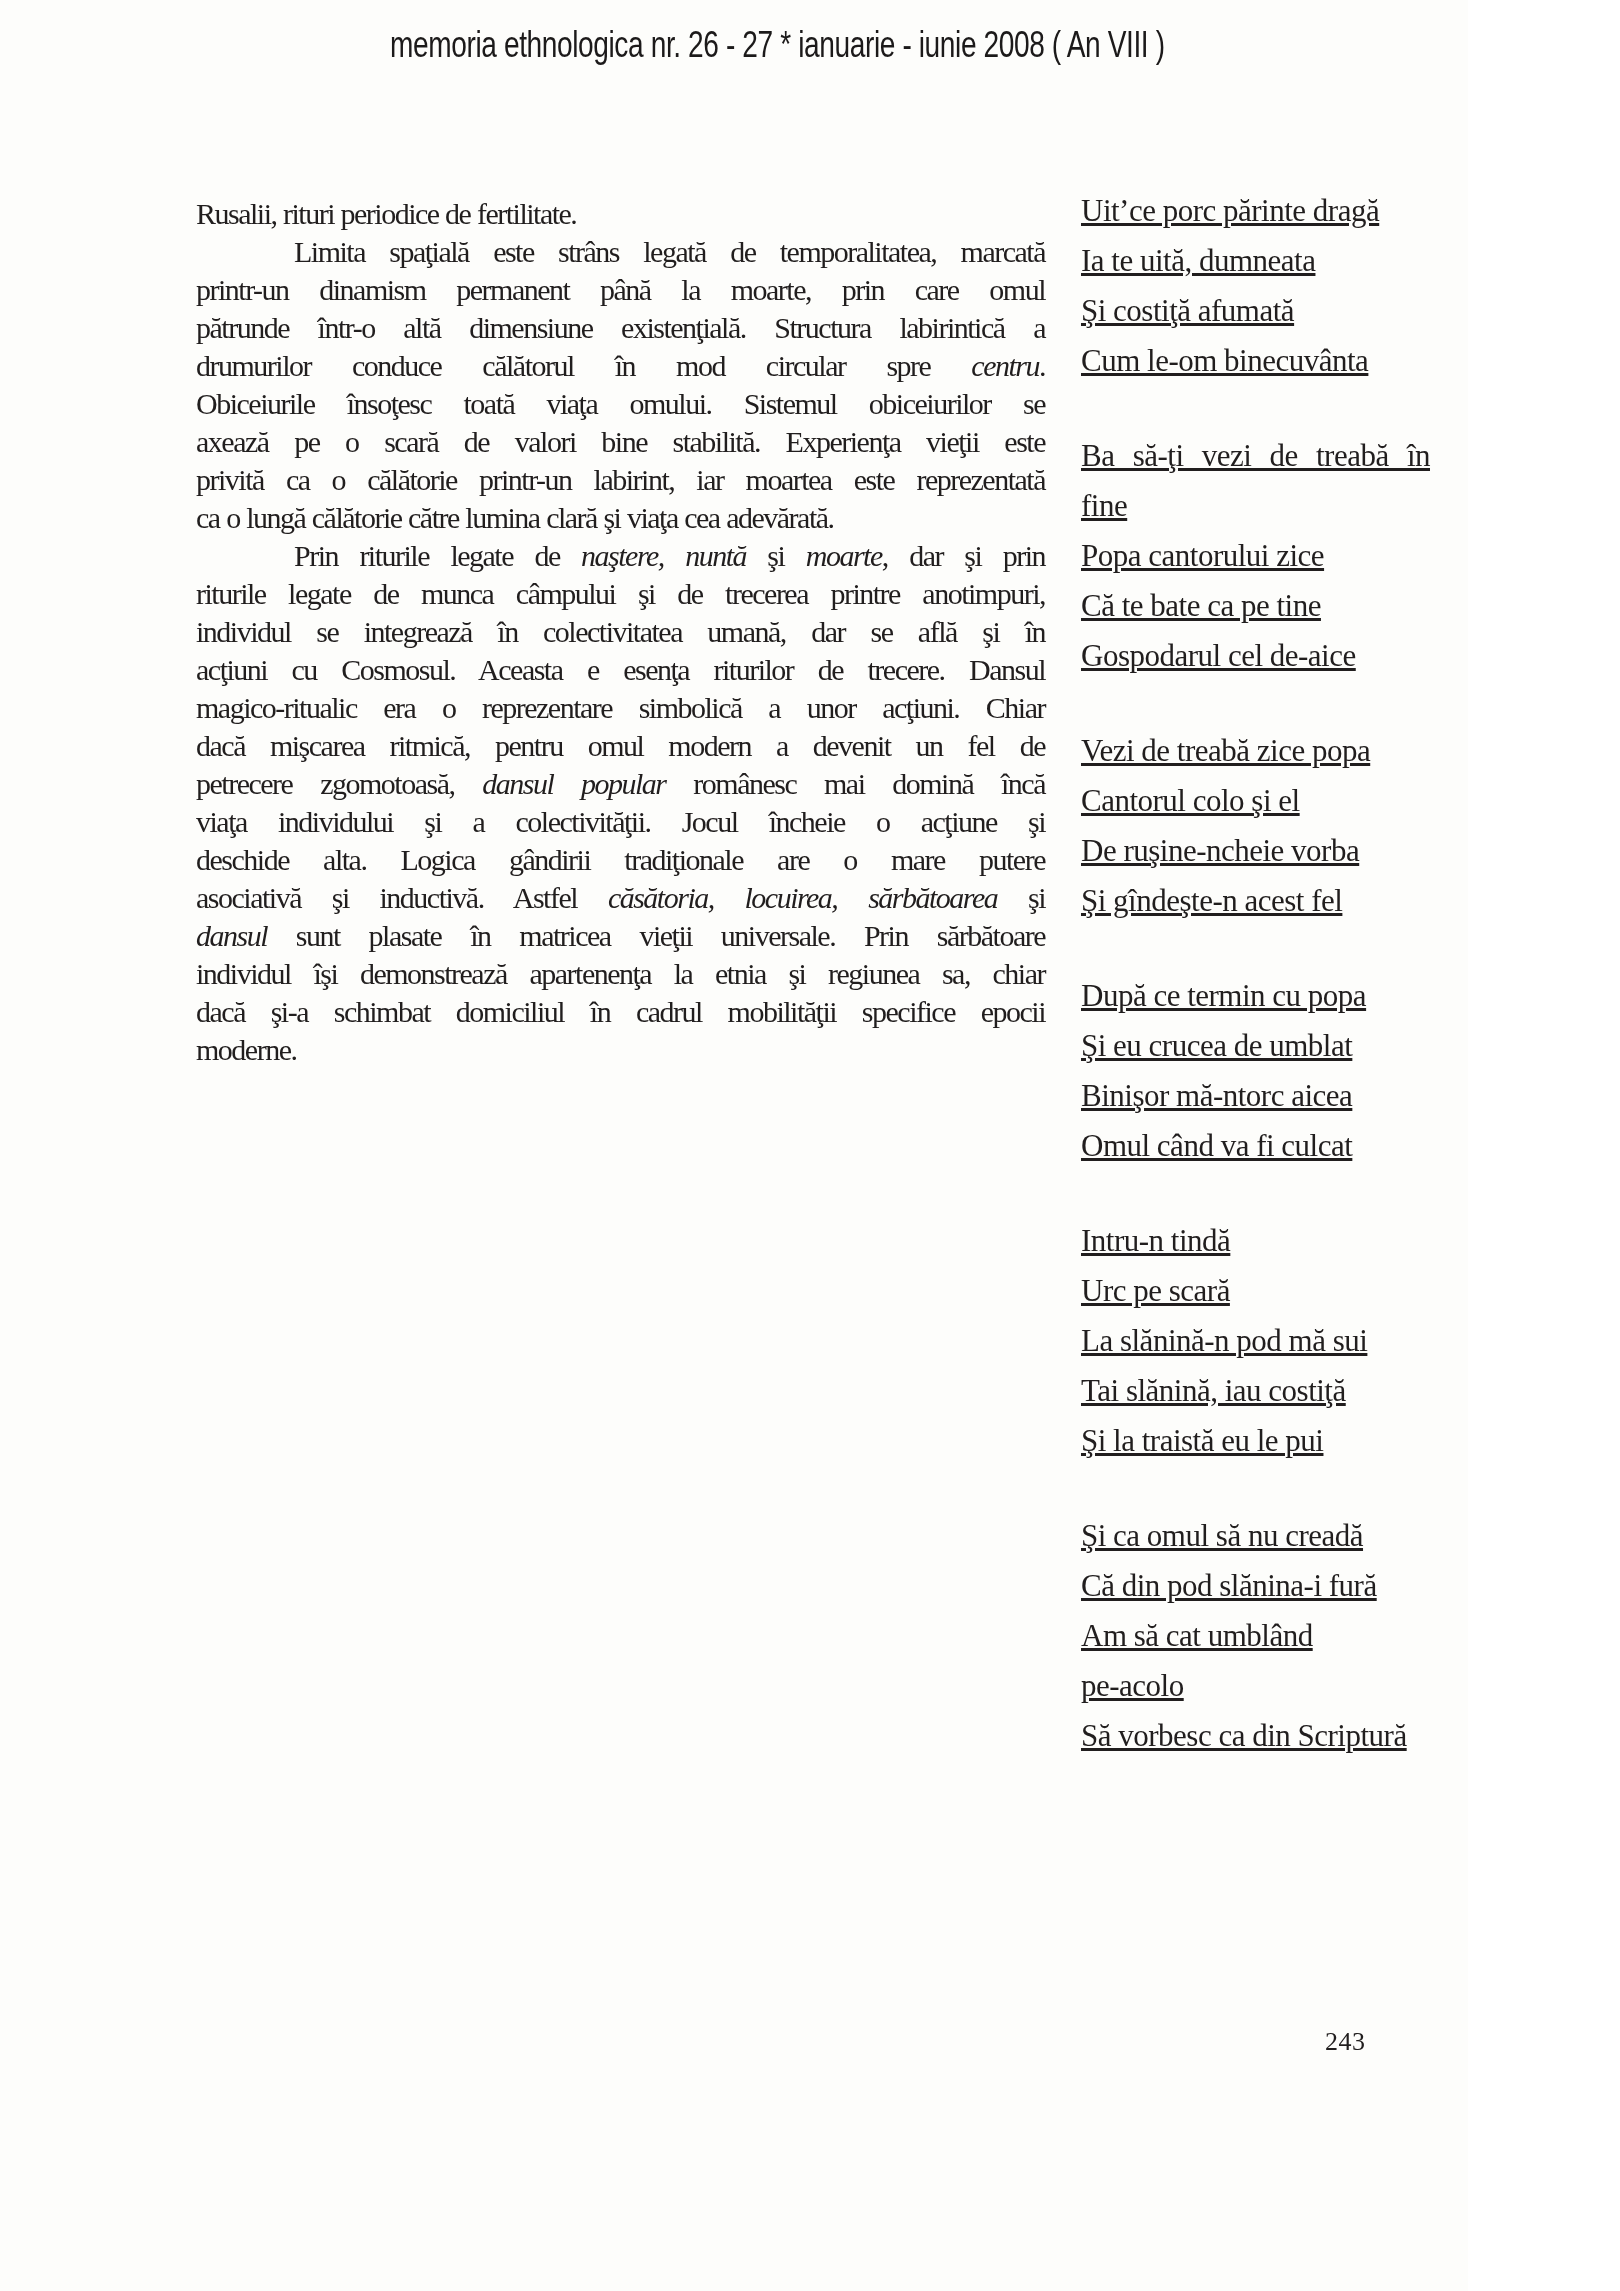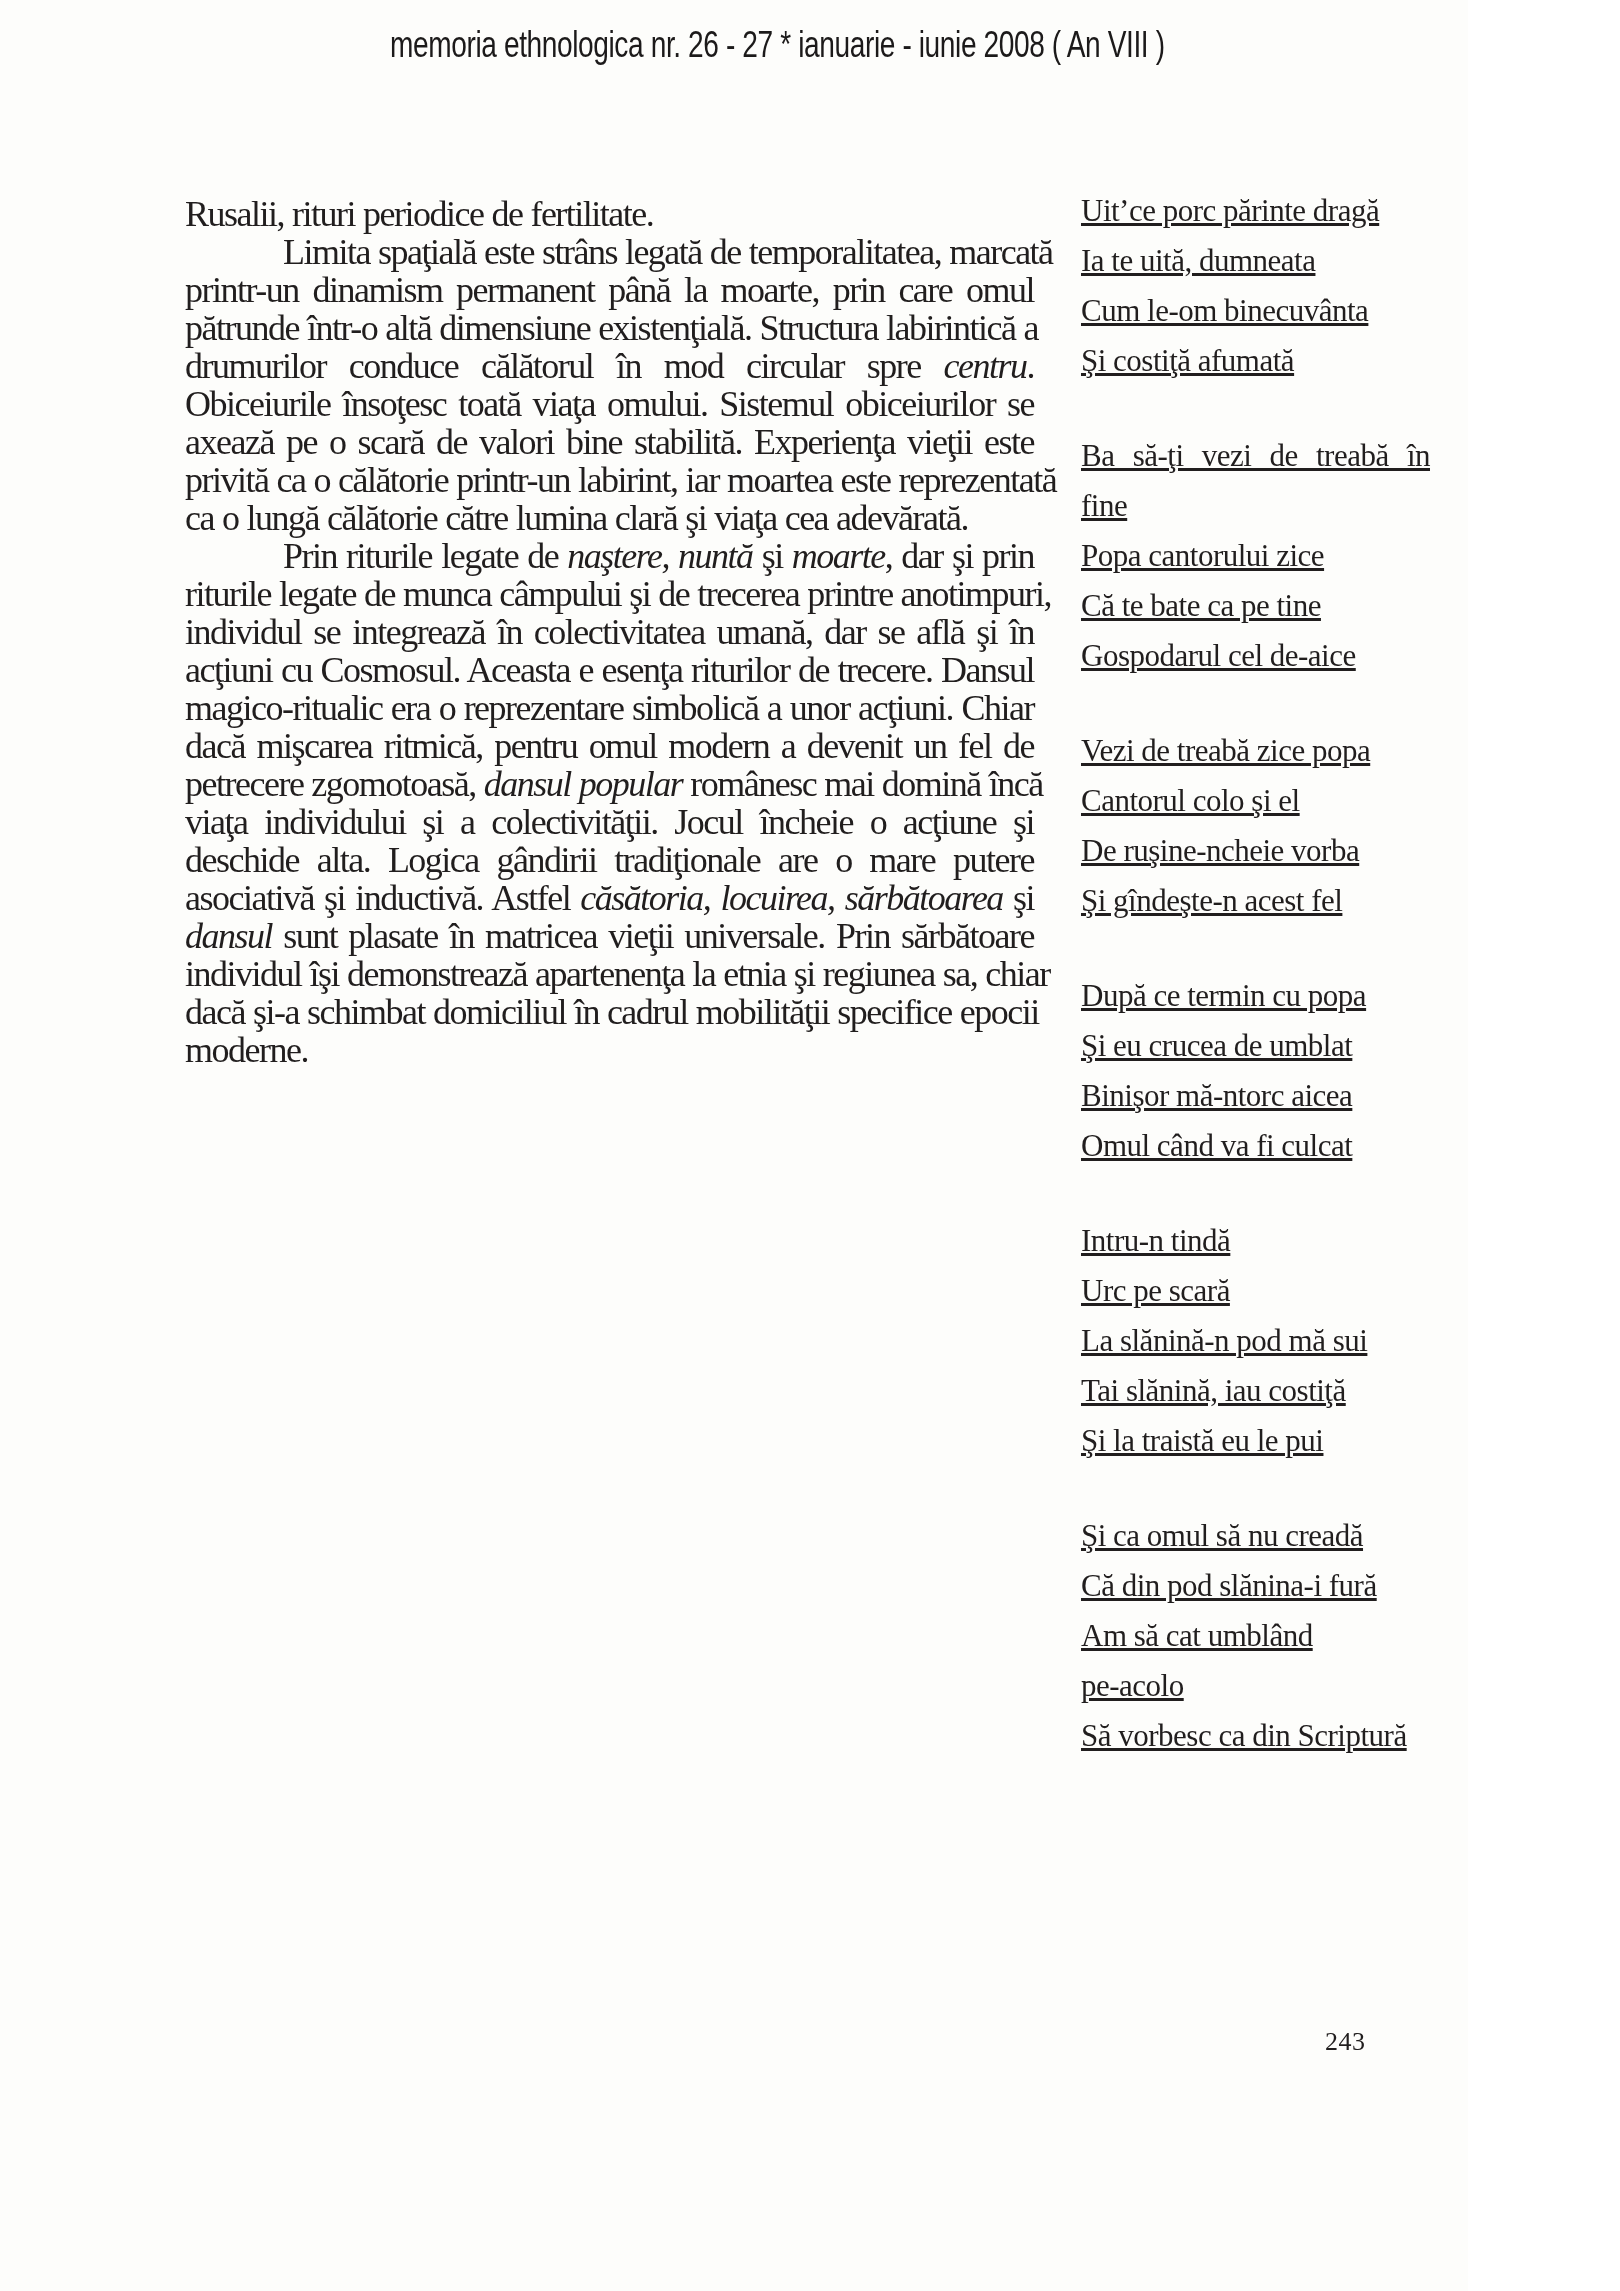--- a/index.html
+++ b/index.html
@@ -29,24 +29,24 @@
     line-height: 1;
     letter-spacing: -0.5px;
     transform: scaleX(0.78);
     transform-origin: left top;
     color: #1c1a1a;
   }
 
   
   .prose {
     position: absolute;
-    left: 185px;
+    left: 196px;
     top: 195px;
     width: 849px;
-    font-size: 36px;
+    font-size: 30px;
     line-height: 38px;
     letter-spacing: -1.5px;
     word-spacing: 0.5px;
   }
   .pline {
     text-align: justify;
     text-align-last: justify;
     white-space: nowrap;
   }
   .pline.end {
@@ -121,22 +121,22 @@
       <div class="pline"><em>dansul</em> sunt plasate în matricea vieţii universale. Prin sărbătoare</div>
       <div class="pline">individul îşi demonstrează apartenenţa la etnia şi regiunea sa, chiar</div>
       <div class="pline">dacă şi-a schimbat domiciliul în cadrul mobilităţii specifice epocii</div>
       <div class="pline end">moderne.</div>
     </div>
 
   <div class="verse">
       <div class="stanza">
         <div class="vline">Uit’ce porc părinte dragă</div>
         <div class="vline">Ia te uită, dumneata</div>
+        <div class="vline">Şi costiţă afumată</div>
         <div class="vline">Cum le-om binecuvânta</div>
-        <div class="vline">Şi costiţă afumată</div>
       </div>
       <div class="stanza">
         <div class="vline just">Ba să-ţi vezi de treabă în</div>
         <div class="vline">fine</div>
         <div class="vline">Popa cantorului zice</div>
         <div class="vline">Că te bate ca pe tine</div>
         <div class="vline">Gospodarul cel de-aice</div>
       </div>
       <div class="stanza">
         <div class="vline">Vezi de treabă zice popa</div>

